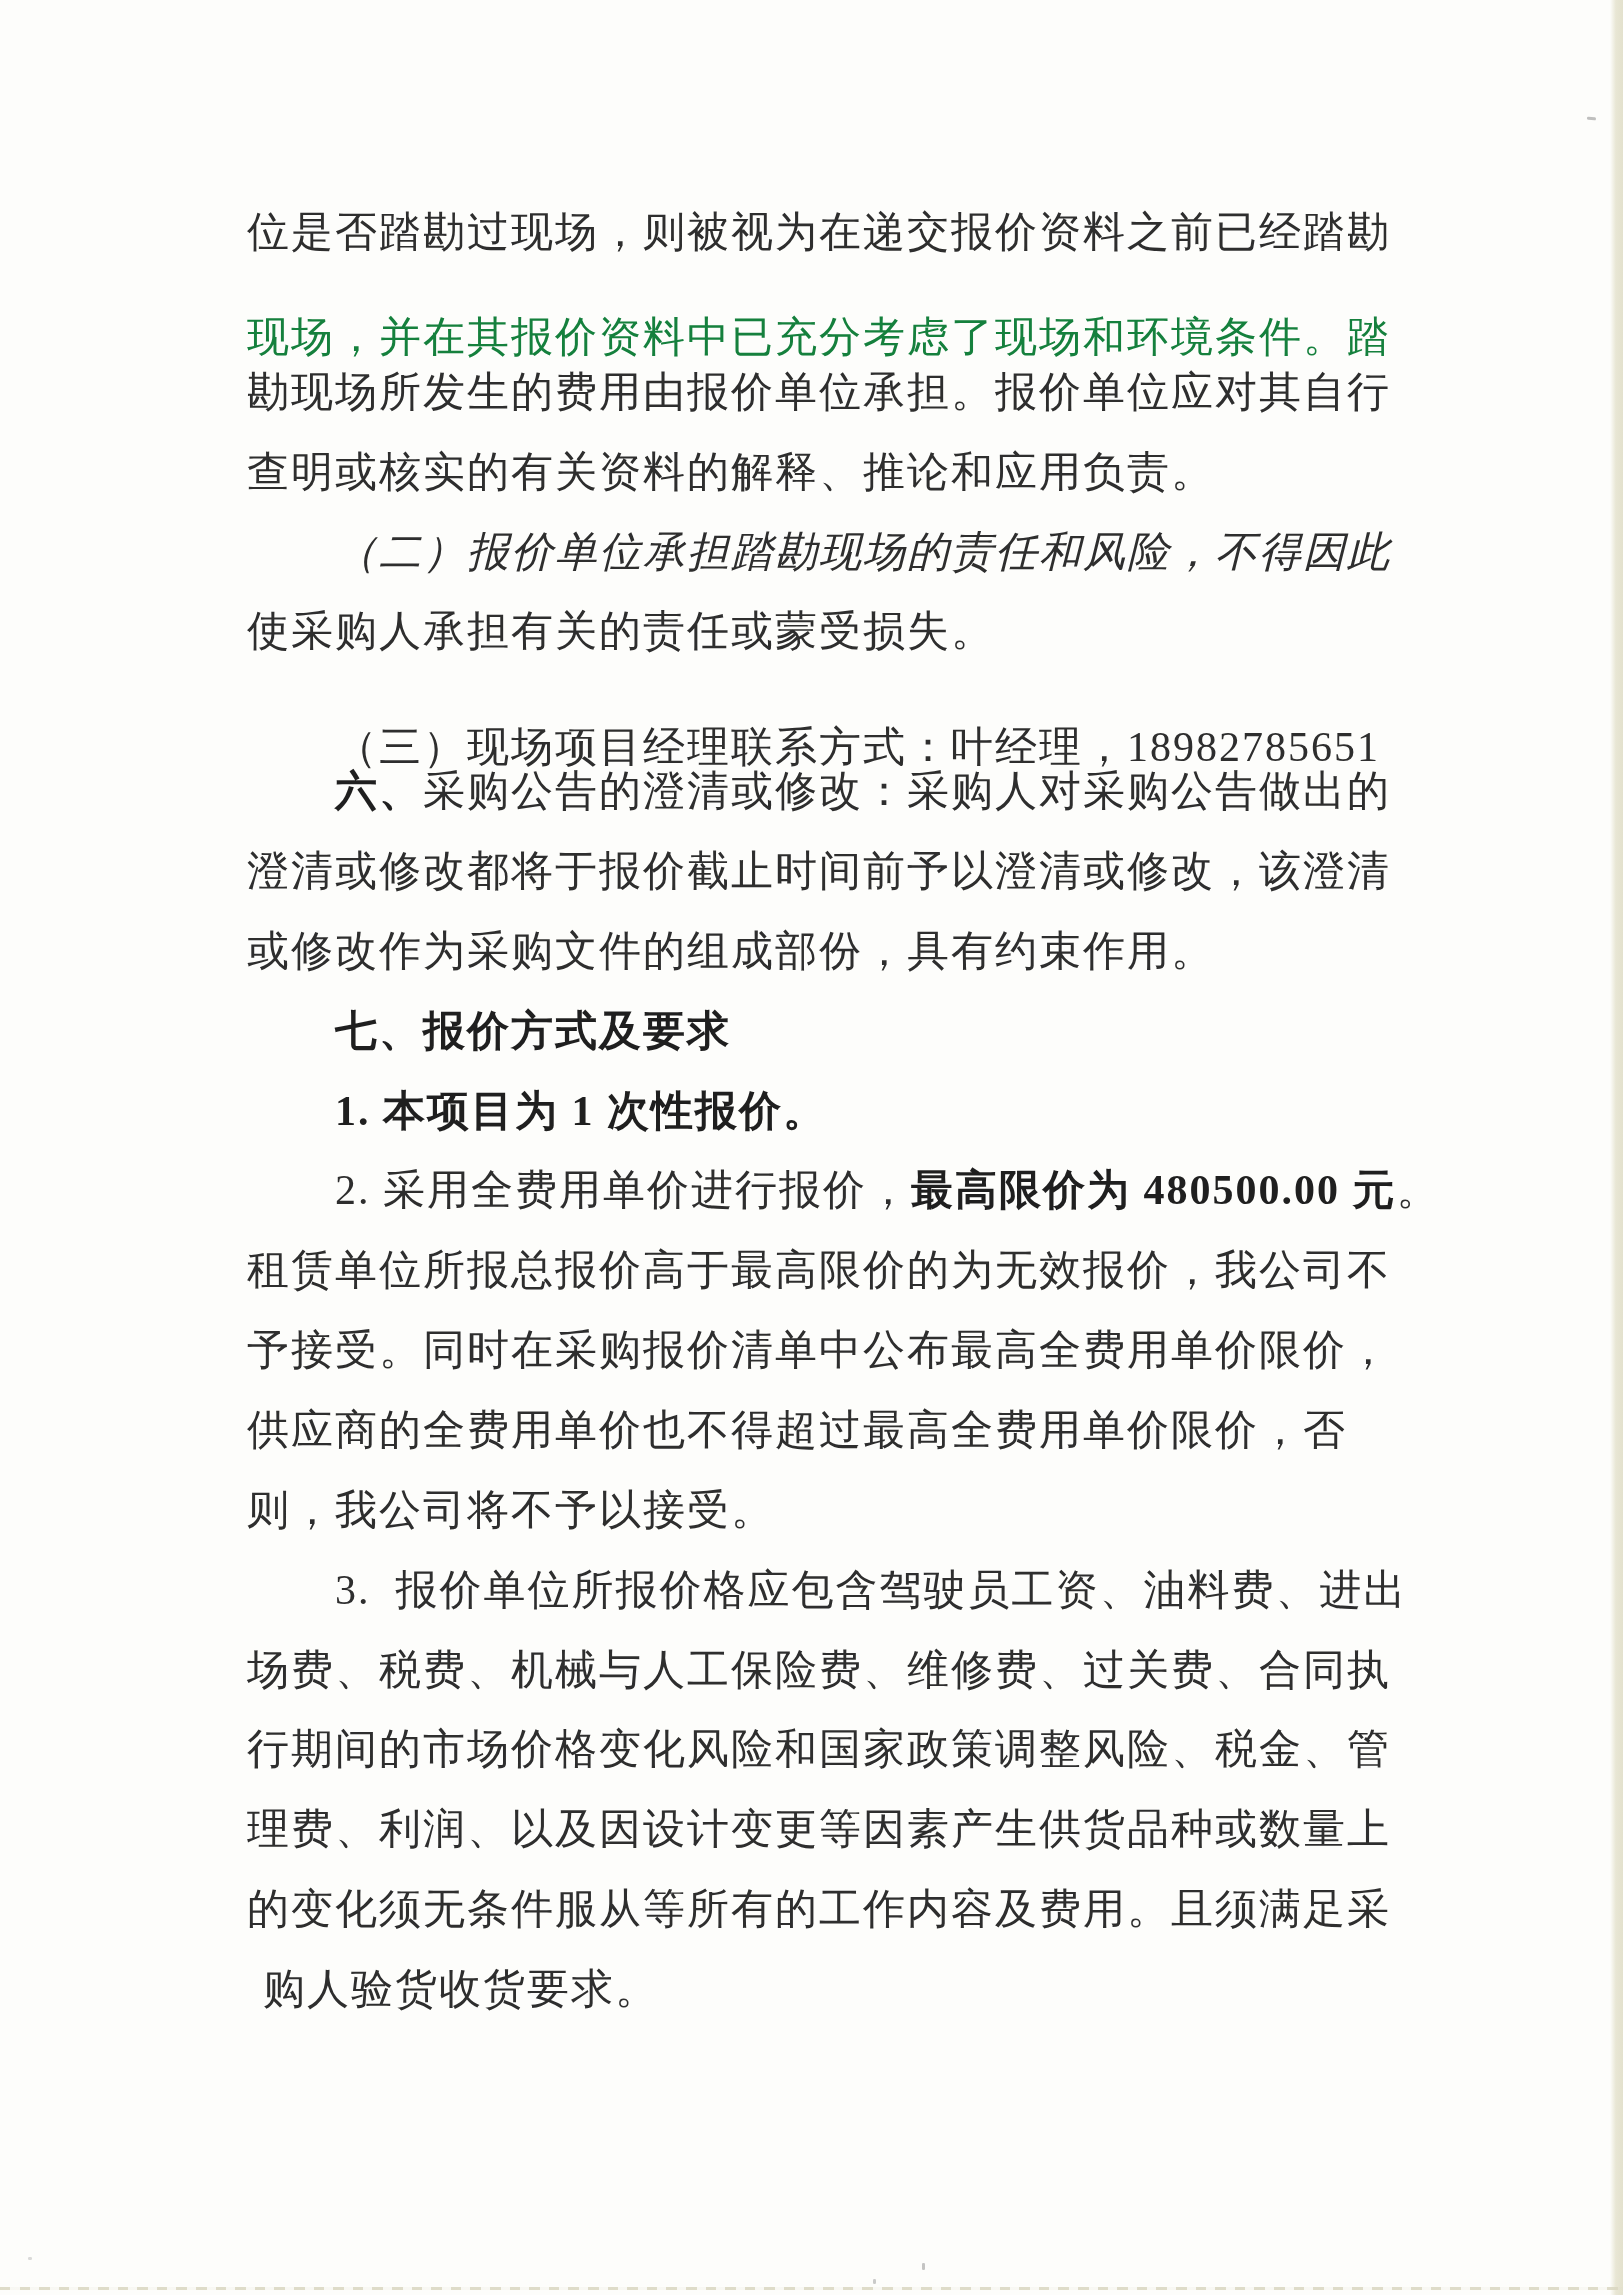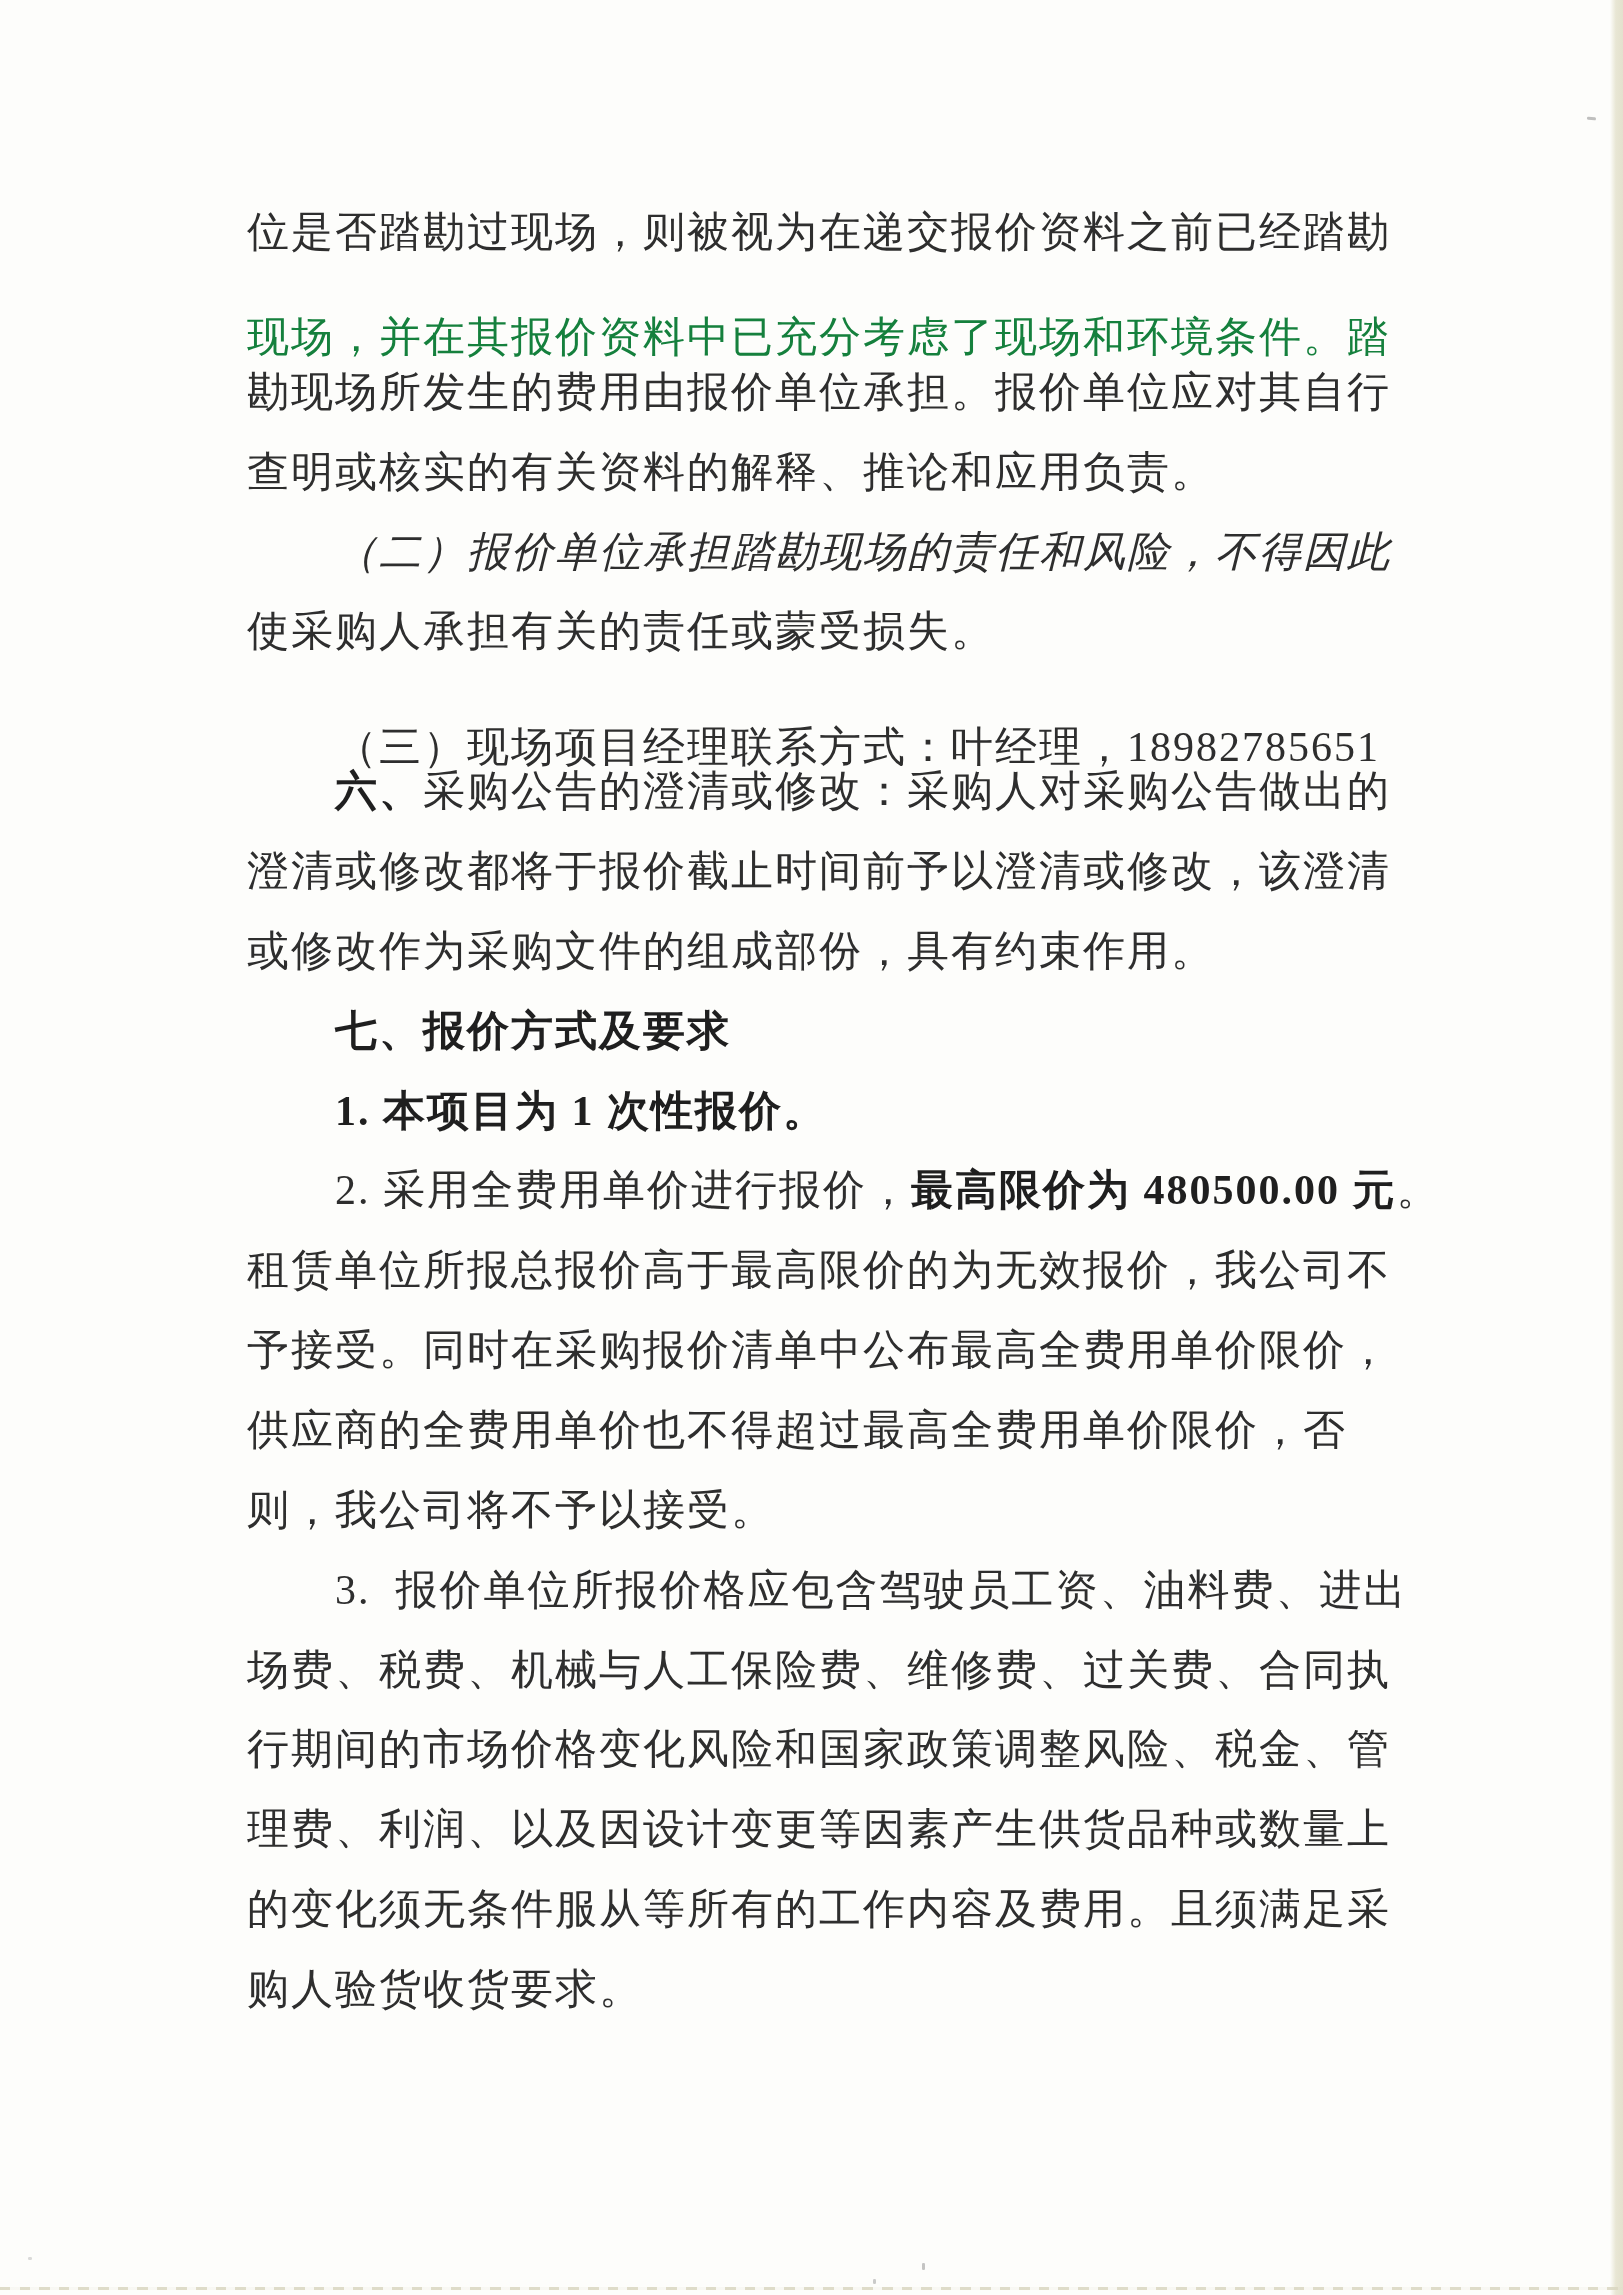--- a/index.html
+++ b/index.html
@@ -86,21 +86,21 @@
       <div class="line indent" style="top: 1166px; color: rgb(46, 46, 46);"><span class="seg">2. 采用全费用单价进行报价，</span><span class="seg b">最高限价为 480500.00 元</span><span class="seg">。</span></div>
       <div class="line" style="top: 1246px; color: rgb(46, 46, 46);"><span class="seg">租赁单位所报总报价高于最高限价的为无效报价，我公司不</span></div>
       <div class="line" style="top: 1326px; color: rgb(46, 46, 46);"><span class="seg">予接受。同时在采购报价清单中公布最高全费用单价限价，</span></div>
       <div class="line" style="top: 1406px; color: rgb(46, 46, 46);"><span class="seg">供应商的全费用单价也不得超过最高全费用单价限价，否</span></div>
       <div class="line" style="top: 1486px; color: rgb(46, 46, 46); text-align: center;"><span class="seg">则，我公司将不予以接受。</span></div>
       <div class="line indent" style="top: 1566px; color: rgb(46, 46, 46);"><span class="seg">3.  报价单位所报价格应包含驾驶员工资、油料费、进出</span></div>
       <div class="line" style="top: 1646px; color: rgb(46, 46, 46);"><span class="seg">场费、税费、机械与人工保险费、维修费、过关费、合同执</span></div>
       <div class="line" style="top: 1725px; color: rgb(46, 46, 46);"><span class="seg">行期间的市场价格变化风险和国家政策调整风险、税金、管</span></div>
       <div class="line" style="top: 1805px; color: rgb(46, 46, 46);"><span class="seg">理费、利润、以及因设计变更等因素产生供货品种或数量上</span></div>
       <div class="line" style="top: 1885px; color: rgb(46, 46, 46);"><span class="seg">的变化须无条件服从等所有的工作内容及费用。且须满足采</span></div>
-      <div class="line" style="top: 1965px; color: rgb(46, 46, 46);"><span class="seg">购人验货收货要求。</span></div>
+      <div class="line" style="top: 1965px; color: rgb(46, 46, 46); margin-left: 16px;"><span class="seg">购人验货收货要求。</span></div>
     </div>
   <div class="edge-stripe"></div>
   <div class="bottom-edge"></div>
   <div class="speck speck-1"></div>
   <div class="speck speck-2"></div>
   <div class="speck speck-3"></div>
   <div class="speck speck-4"></div>
 </div>
 
 

